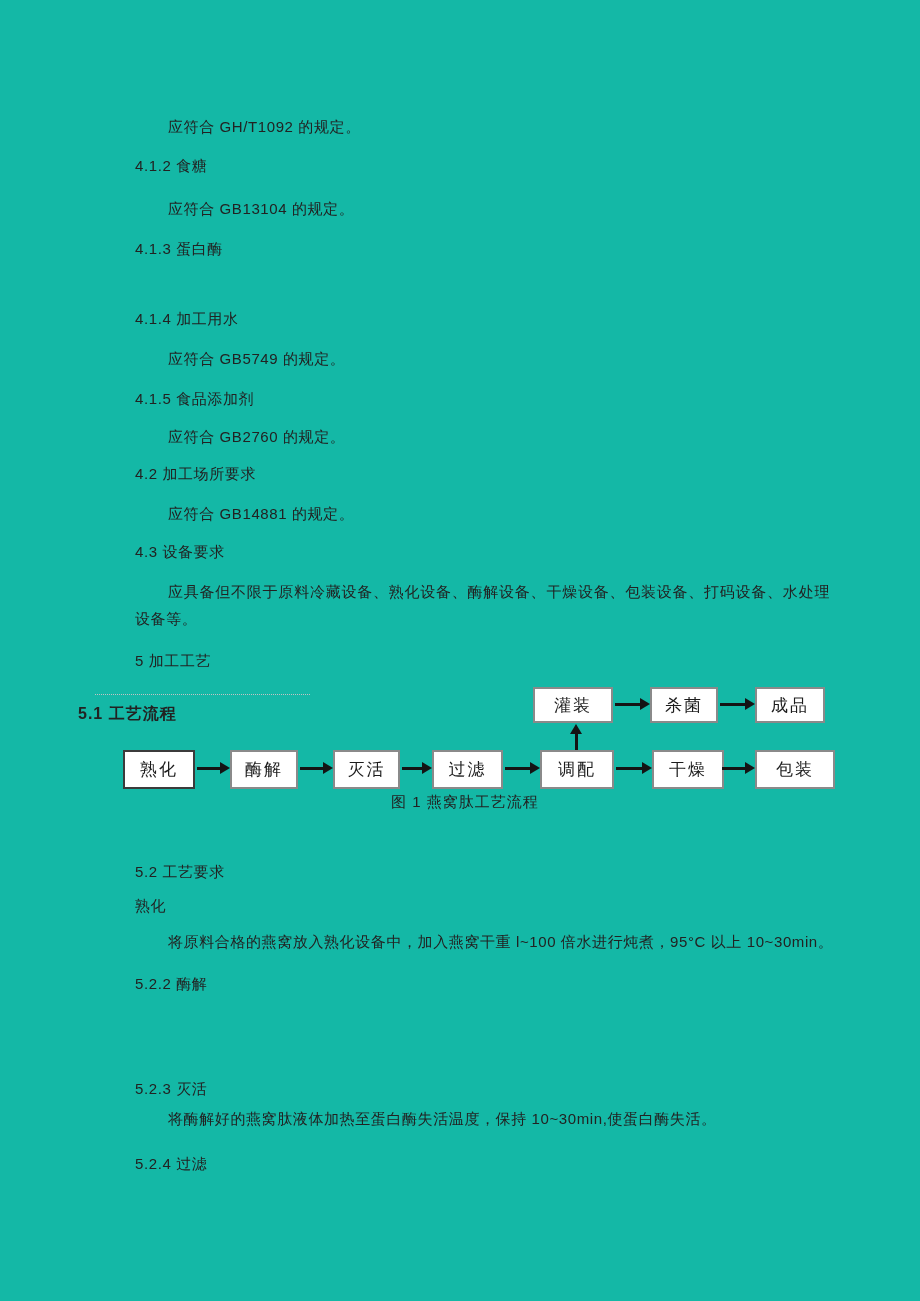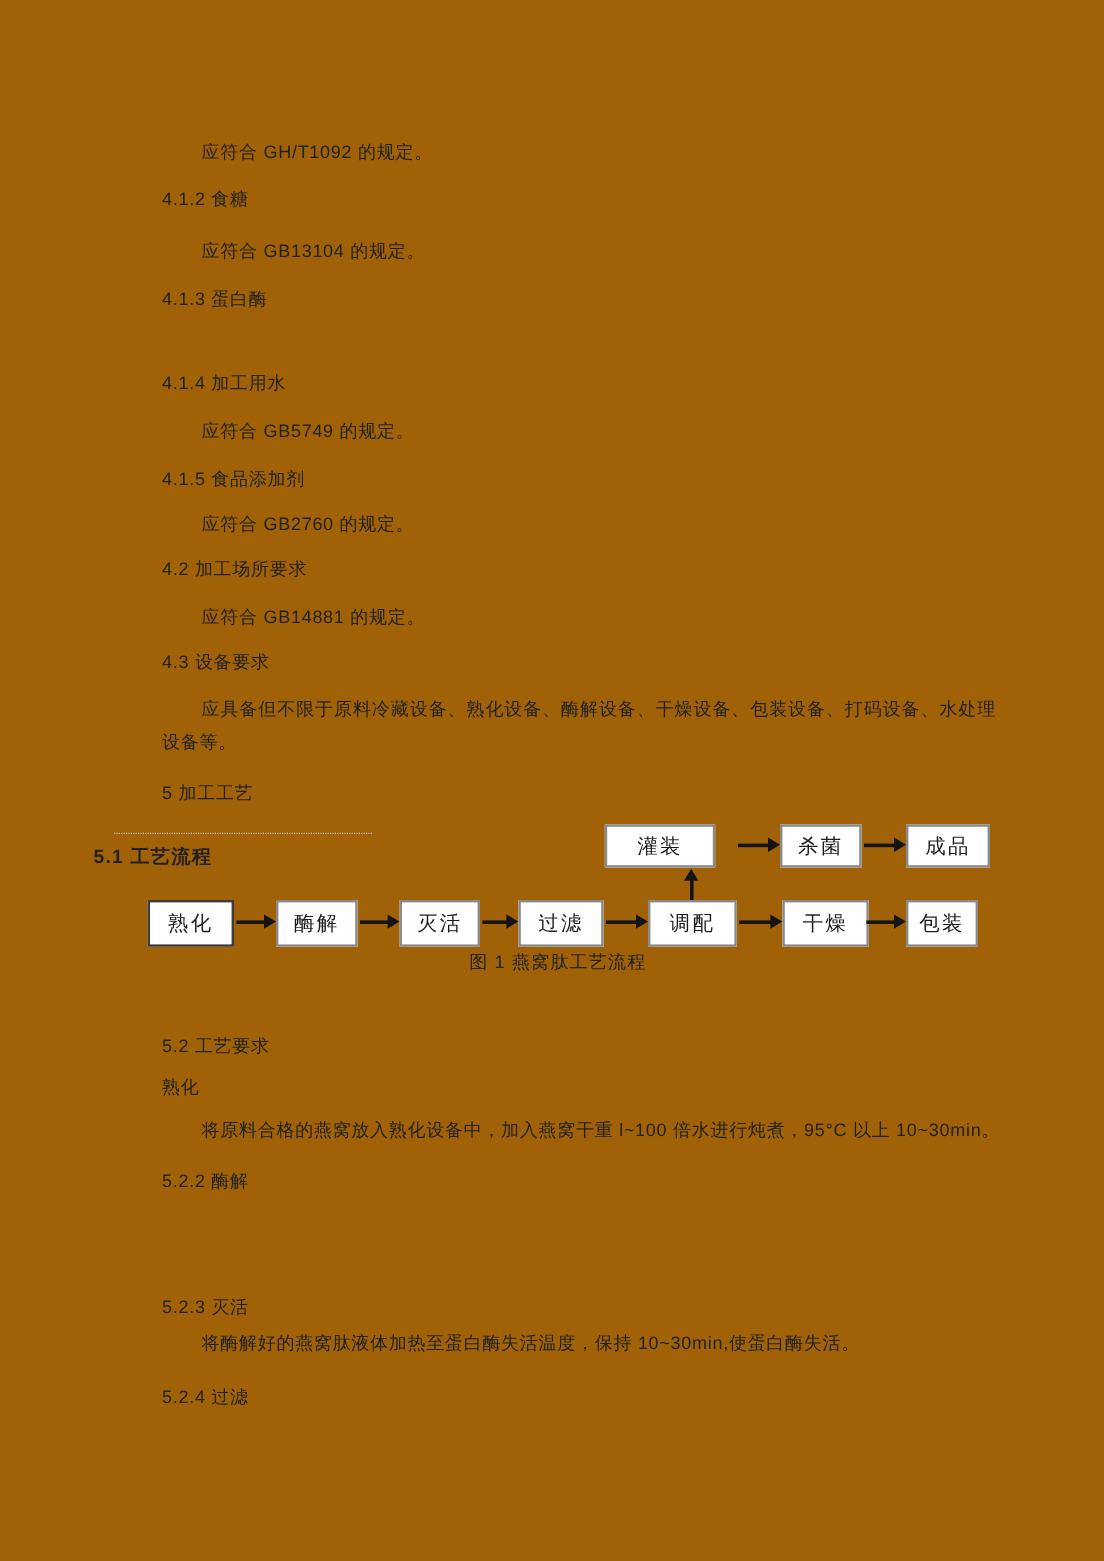--- a/index.html
+++ b/index.html
@@ -1,20 +1,20 @@
 <!DOCTYPE html>
 <html><head>
 <meta charset="utf-8">
 <title>Document</title>
 <style>
   html,body { margin:0; padding:0; background:#ffffff; }
   .page {
     position:relative;
     width:920px; height:1301px;
-    background:#a16207;
+    background:#14b8a6;
     font-family:"Liberation Sans", sans-serif;
     color:#222222;
     overflow:hidden;
   }
   .line { position:absolute; white-space:nowrap; font-size:15px; letter-spacing:0.6px; }
   .heading { left:135px; }
   .body    { left:168px; }
   .para2 {
     position:absolute; left:135px; width:695px;
     font-size:15px; letter-spacing:0.6px; line-height:27px;
@@ -62,33 +62,33 @@
   <div class="line heading" style="top:465px">4.2 加工场所要求</div>
   <div class="line body" style="top:505px">应符合 GB14881 的规定。</div>
   <div class="line heading" style="top:543px">4.3 设备要求</div>
   <div class="para2" style="top:578px">应具备但不限于原料冷藏设备、熟化设备、酶解设备、干燥设备、包装设备、打码设备、水处理设备等。</div>
   <div class="line heading" style="top:652px">5 加工工艺</div>
 
   <div>
     <div class="flow-artifact"></div>
     <div class="flow-label">5.1 工艺流程</div>
 
-    <div class="fbox row-top" style="left:504px;width:92px">灌装</div>
+    <div class="fbox row-top" style="left:533px;width:80px">灌装</div>
     <div class="fbox row-top" style="left:650px;width:68px">杀菌</div>
     <div class="fbox row-top" style="left:755px;width:70px">成品</div>
     <div class="arrow-h" style="left:615px;top:703px;width:26px"></div>
     <div class="arrow-h" style="left:720px;top:703px;width:26px"></div>
 
     <div class="fbox row-main first" style="left:123px;width:72px">熟化</div>
     <div class="fbox row-main" style="left:230px;width:68px">酶解</div>
     <div class="fbox row-main" style="left:333px;width:67px">灭活</div>
     <div class="fbox row-main" style="left:432px;width:71px">过滤</div>
     <div class="fbox row-main" style="left:540px;width:74px">调配</div>
     <div class="fbox row-main" style="left:652px;width:72px">干燥</div>
-    <div class="fbox row-main" style="left:755px;width:60px">包装</div>
+    <div class="fbox row-main" style="left:755px;width:80px">包装</div>
 
     <div class="arrow-h" style="left:197px;top:767px;width:24px"></div>
     <div class="arrow-h" style="left:300px;top:767px;width:24px"></div>
     <div class="arrow-h" style="left:402px;top:767px;width:21px"></div>
     <div class="arrow-h" style="left:505px;top:767px;width:26px"></div>
     <div class="arrow-h" style="left:616px;top:767px;width:27px"></div>
     <div class="arrow-h" style="left:722px;top:767px;width:24px"></div>
 
     <div class="arrow-v" style="left:575px;top:733px;height:17px"></div>
 

